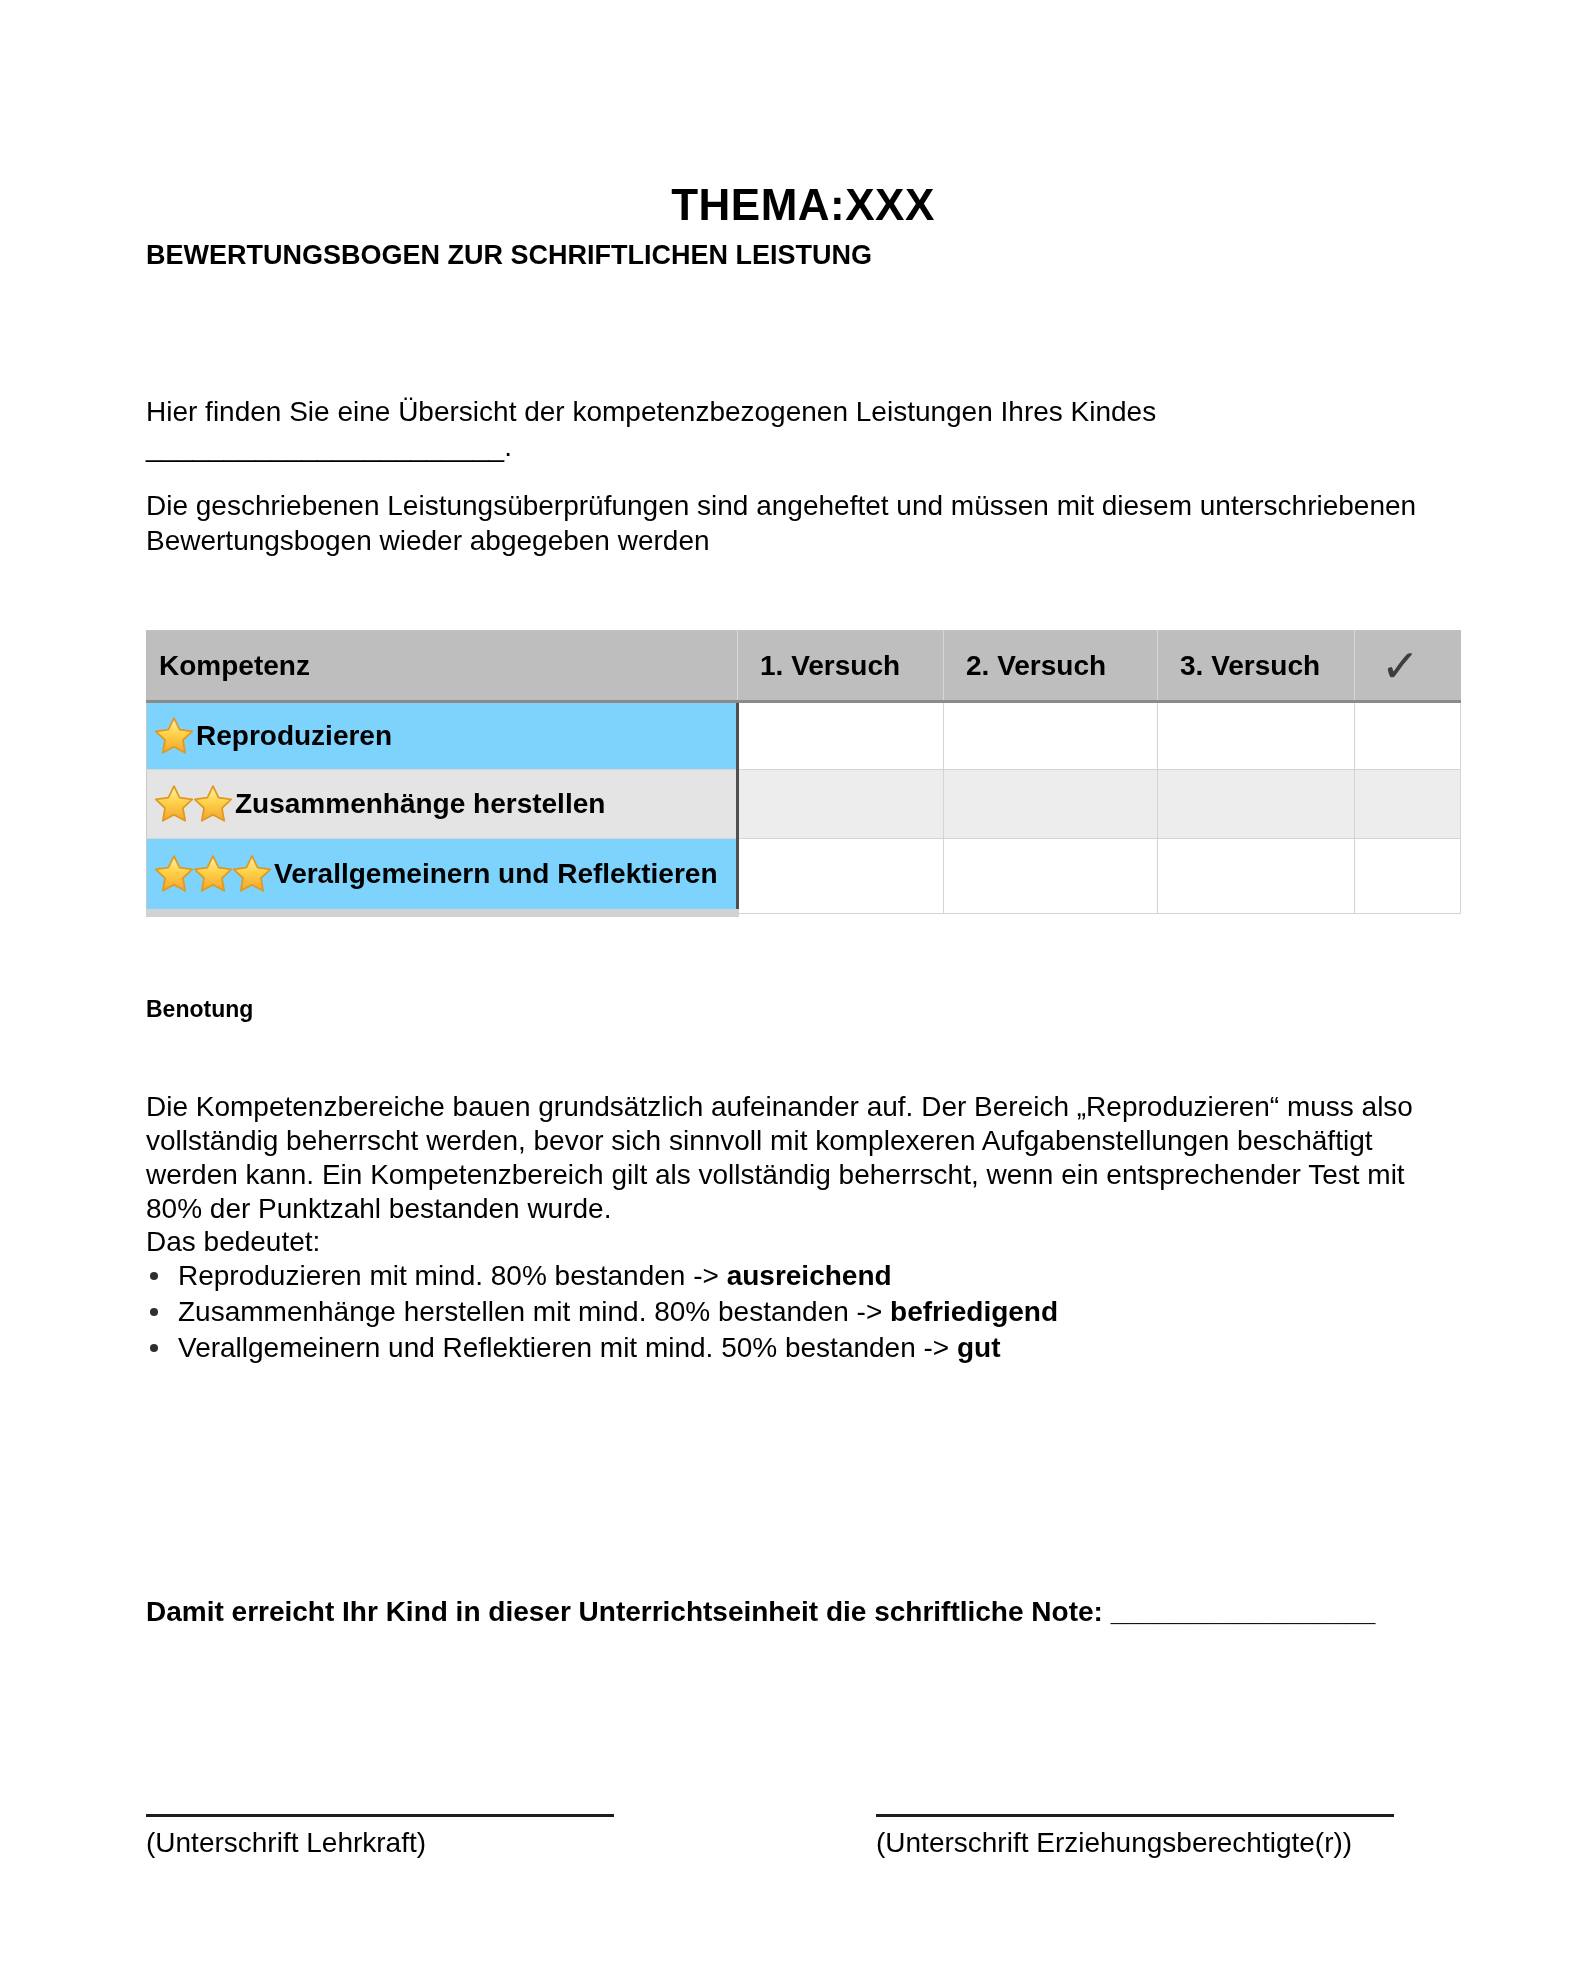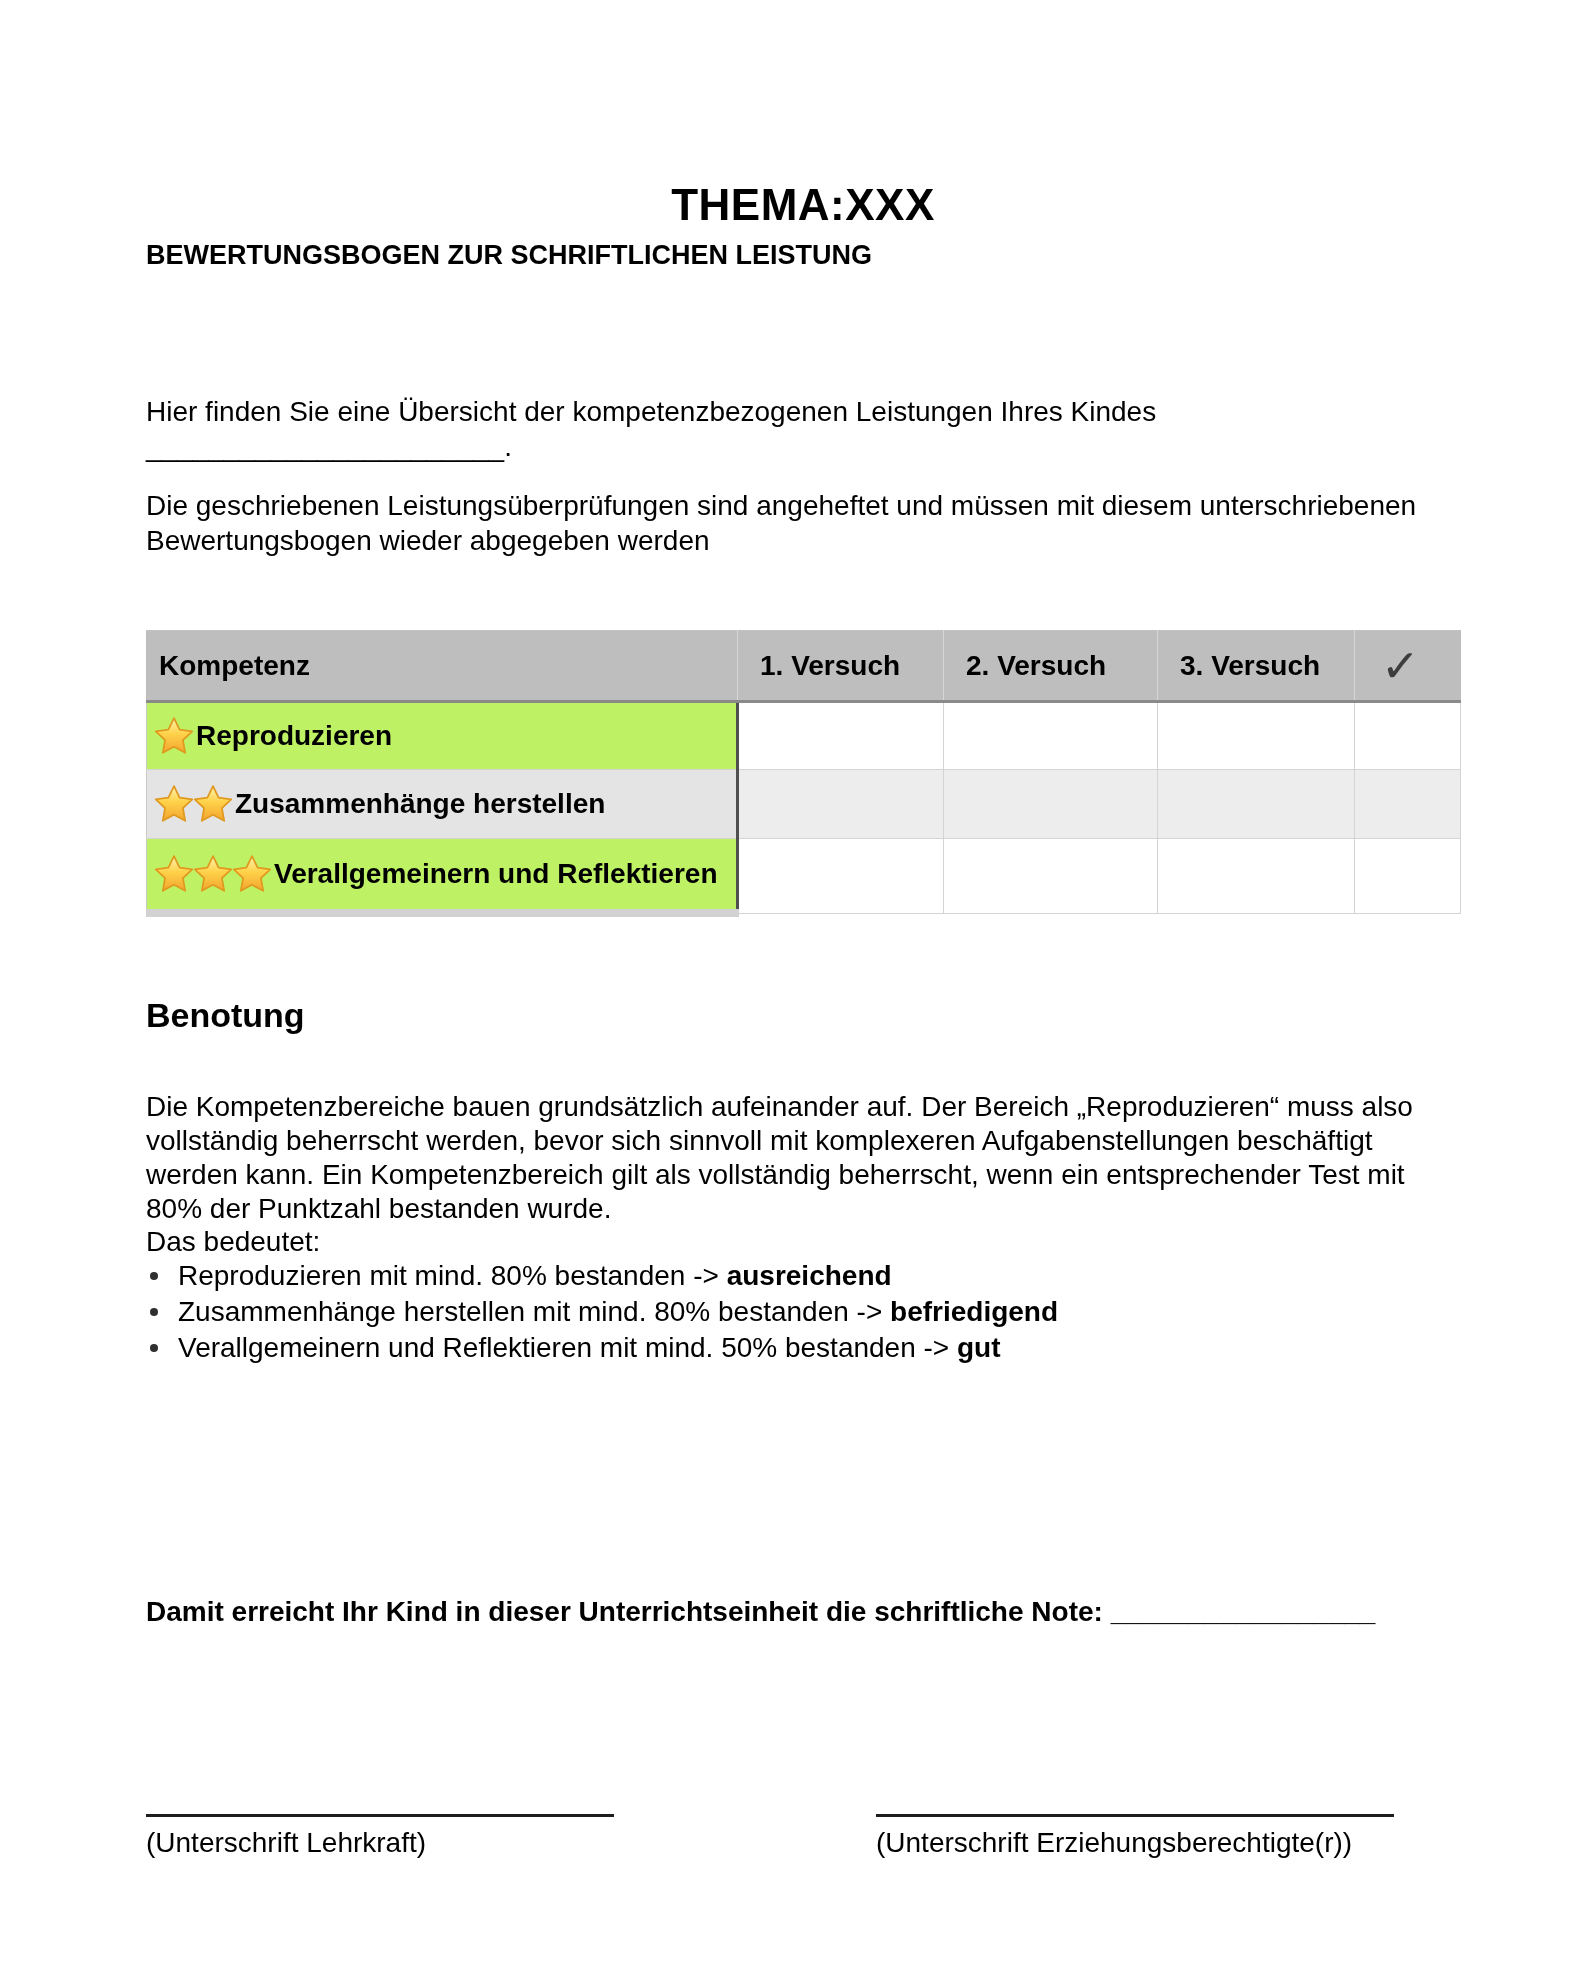--- a/index.html
+++ b/index.html
@@ -35,34 +35,34 @@
   table.comp th.th5 { text-align:left; padding-left:26px; border-right:1px solid #bdbdbd; }
   .check { font-size:46px; font-weight:normal; color:#3d3d3d; line-height:1; display:inline-block; transform:rotate(2deg); }
 
   table.comp td {
     height:64px; vertical-align:middle; background:#ffffff;
     border:1px solid #d4d4d4; font-size:28px;
   }
   table.comp tr.r2 td { height:66px; }
   table.comp tr.r3 td { height:70px; }
   table.comp td.c1 {
-    background:#bef264; padding:0 0 0 6px;
+    background:#7dd3fc; padding:0 0 0 6px;
     border-right:3px solid #4f4f4f; border-left:1px solid #c9c9c9;
     font-weight:bold; white-space:nowrap;
   }
   table.comp tr.alt td { background:#ededed; }
   table.comp tr.alt td.c1 { background:#e3e4e3; }
   table.comp tr.r3 td.c1 { border-bottom:8px solid #d2d2d2; }
 
   .stars { display:inline-block; vertical-align:middle; margin-right:4px; line-height:0; }
   .stars svg { width:42px; height:42px; margin-right:-3px; vertical-align:middle; }
   .rowlabel { vertical-align:middle; }
 
   
-  .benotung-h { top:996px;  font-size:34px; font-weight:bold; }
+  .benotung-h { top:996px;  font-size:23px; font-weight:bold; }
   .ben-p      { top:1062px; font-size:28px; line-height:34px; }
   .list-intro { top:1226px; font-size:28px; }
   .blist      { top:1258px; font-size:28px; }
   .blist .li  { position:relative; padding-left:32px; line-height:36px; }
   .dot { position:absolute; left:4px; top:14px; width:8px; height:8px; border-radius:50%; background:#2f2f2f; }
 
   .note { top:1568px; font-size:28px; font-weight:bold; }
 
   
   .sig { position:absolute; top:1796px; }

